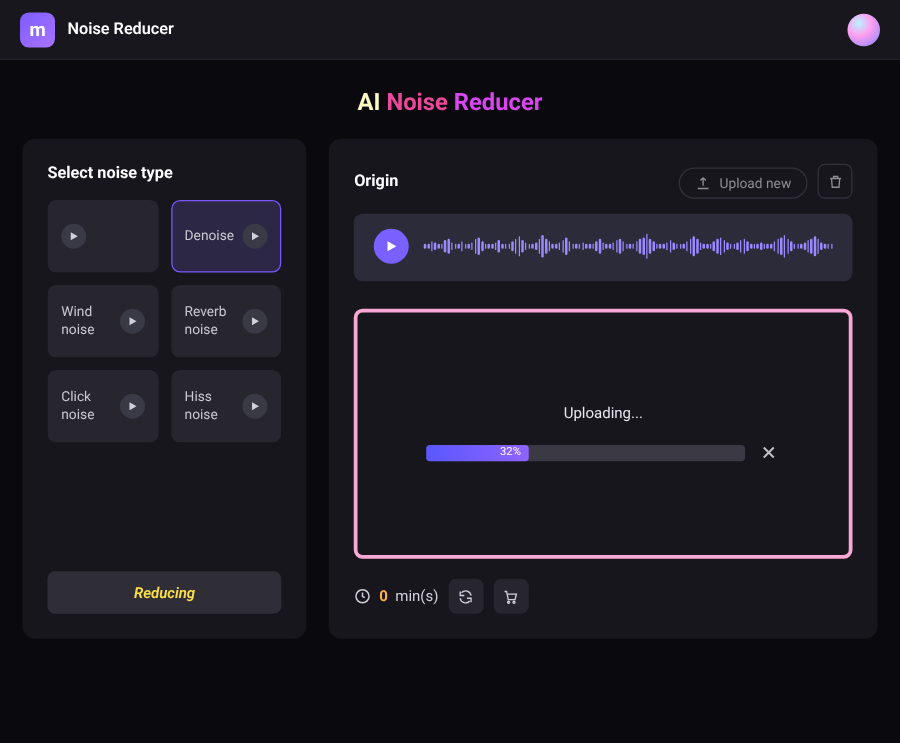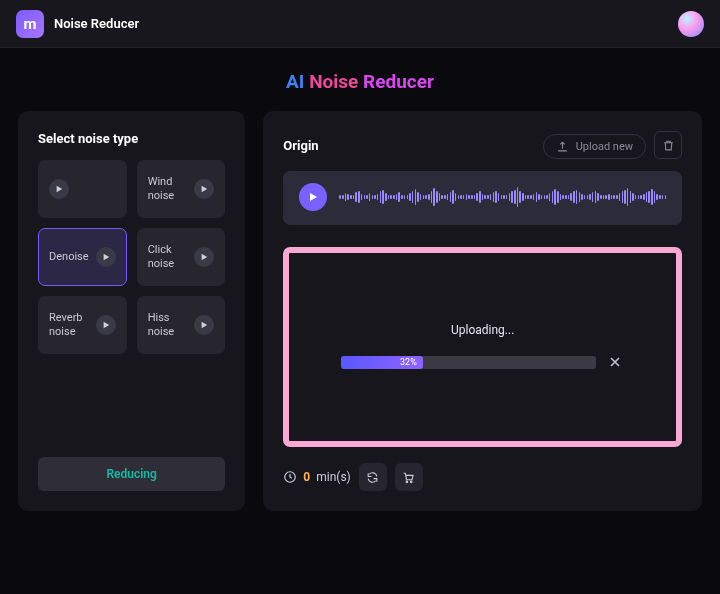--- a/index.html
+++ b/index.html
@@ -31,21 +31,21 @@
     width: 26px; height: 26px; border-radius: 50%;
     background: radial-gradient(circle at 35% 30%, #c0e9ff 5%, #ff9eef 40%, #8085ff 100%);
   }
 
   
   .page-title {
     text-align: center;
     font-size: 19px; font-weight: 700;
     padding: 22px 0 18px;
   }
-  .page-title .w1 { color: #3b82f6; }
+  .page-title .w1 { color: #fef9c3; }
   .page-title .w2 { color: #ec4899; }
   .page-title .w3 { color: #d946ef; }
 
   
   .main {
     display: flex; gap: 18px;
     padding: 0 18px 18px;
   }
 
   .panel {
@@ -74,23 +74,23 @@
     background: #3a3946;
     display: flex; align-items: center; justify-content: center;
     flex-shrink: 0;
   }
   .play-icon svg { width: 8px; height: 8px; }
 
   
   .reduce-btn {
     margin-top: auto;
     height: 34px; border-radius: 6px;
-    background: #2f2e37; color: #14b8a6;
+    background: #2f2e37; color: #fde047;
     display: flex; align-items: center; justify-content: center;
-    font-size: 12px; font-weight: 600; cursor: default;
+    font-size: 12px; font-weight: 600; cursor: default; font-style: italic;
   }
 
   
   .row-head {
     display: flex; align-items: center; justify-content: space-between;
     margin-bottom: 12px;
   }
   .row-head-actions { display: flex; align-items: flex-end; gap: 8px; }
   .pill-btn {
     display: inline-flex; align-items: center; gap: 7px;
@@ -128,21 +128,21 @@
     display: flex; align-items: center; gap: 1.2px;
   }
   .waveform span {
     display: inline-block; width: 1.5px;
     background: #9a89ff; border-radius: 1px;
   }
 
   
   .result-card {
     flex: 1;
-    border: 6px solid #f9a8d4; border-radius: 7px;
+    border: 3px solid #f9a8d4; border-radius: 7px;
     display: flex; flex-direction: column; align-items: center; justify-content: center;
     padding: 20px; gap: 16px;
     min-height: 200px;
   }
   .upload-status { font-size: 12px; color: #e6e6ee; }
   .progress-row { display: flex; align-items: center; gap: 10px; width: 100%; justify-content: center; }
   .progress-outer {
     width: 255px; height: 13px; border-radius: 3px; background: #3b3a44;
     position: relative;
   }
@@ -202,49 +202,49 @@
     <div class="type-grid">
 
       <div class="type-card">
         <span class="play-icon">
           <svg viewBox="0 0 10 10">
               <path d="M2 1 L9 5 L2 9 Z" fill="#d0d0da"></path>
             </svg>
         </span>
       </div>
 
+      <div class="type-card selected">
+        <span class="type-label">Denoise</span>
+        <span class="play-icon">
+          <svg viewBox="0 0 10 10">
+              <path d="M2 1 L9 5 L2 9 Z" fill="#d0d0da"></path>
+            </svg>
+        </span>
+      </div>
+
       <div class="type-card">
         <span class="type-label">Wind noise</span>
         <span class="play-icon">
           <svg viewBox="0 0 10 10">
               <path d="M2 1 L9 5 L2 9 Z" fill="#d0d0da"></path>
             </svg>
         </span>
       </div>
 
-      <div class="type-card selected">
-        <span class="type-label">Denoise</span>
+      <div class="type-card">
+        <span class="type-label">Reverb noise</span>
         <span class="play-icon">
           <svg viewBox="0 0 10 10">
               <path d="M2 1 L9 5 L2 9 Z" fill="#d0d0da"></path>
             </svg>
         </span>
       </div>
 
       <div class="type-card">
         <span class="type-label">Click noise</span>
-        <span class="play-icon">
-          <svg viewBox="0 0 10 10">
-              <path d="M2 1 L9 5 L2 9 Z" fill="#d0d0da"></path>
-            </svg>
-        </span>
-      </div>
-
-      <div class="type-card">
-        <span class="type-label">Reverb noise</span>
         <span class="play-icon">
           <svg viewBox="0 0 10 10">
               <path d="M2 1 L9 5 L2 9 Z" fill="#d0d0da"></path>
             </svg>
         </span>
       </div>
 
       <div class="type-card">
         <span class="type-label">Hiss noise</span>
         <span class="play-icon">

